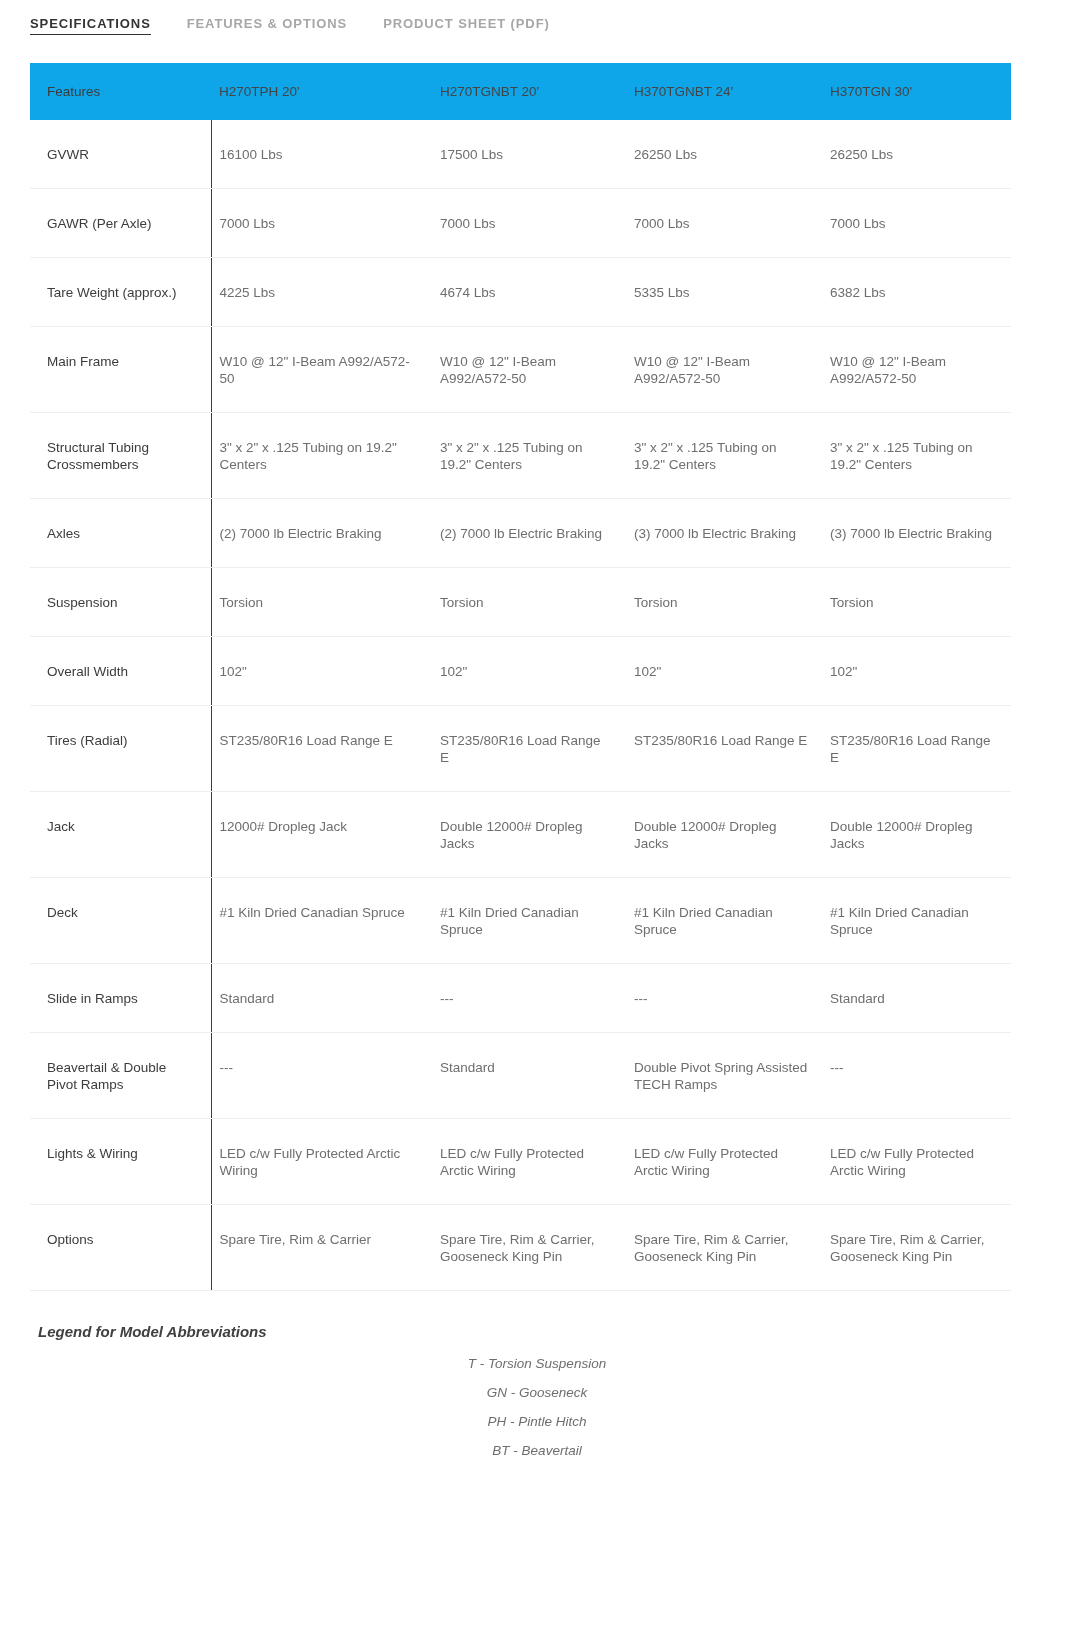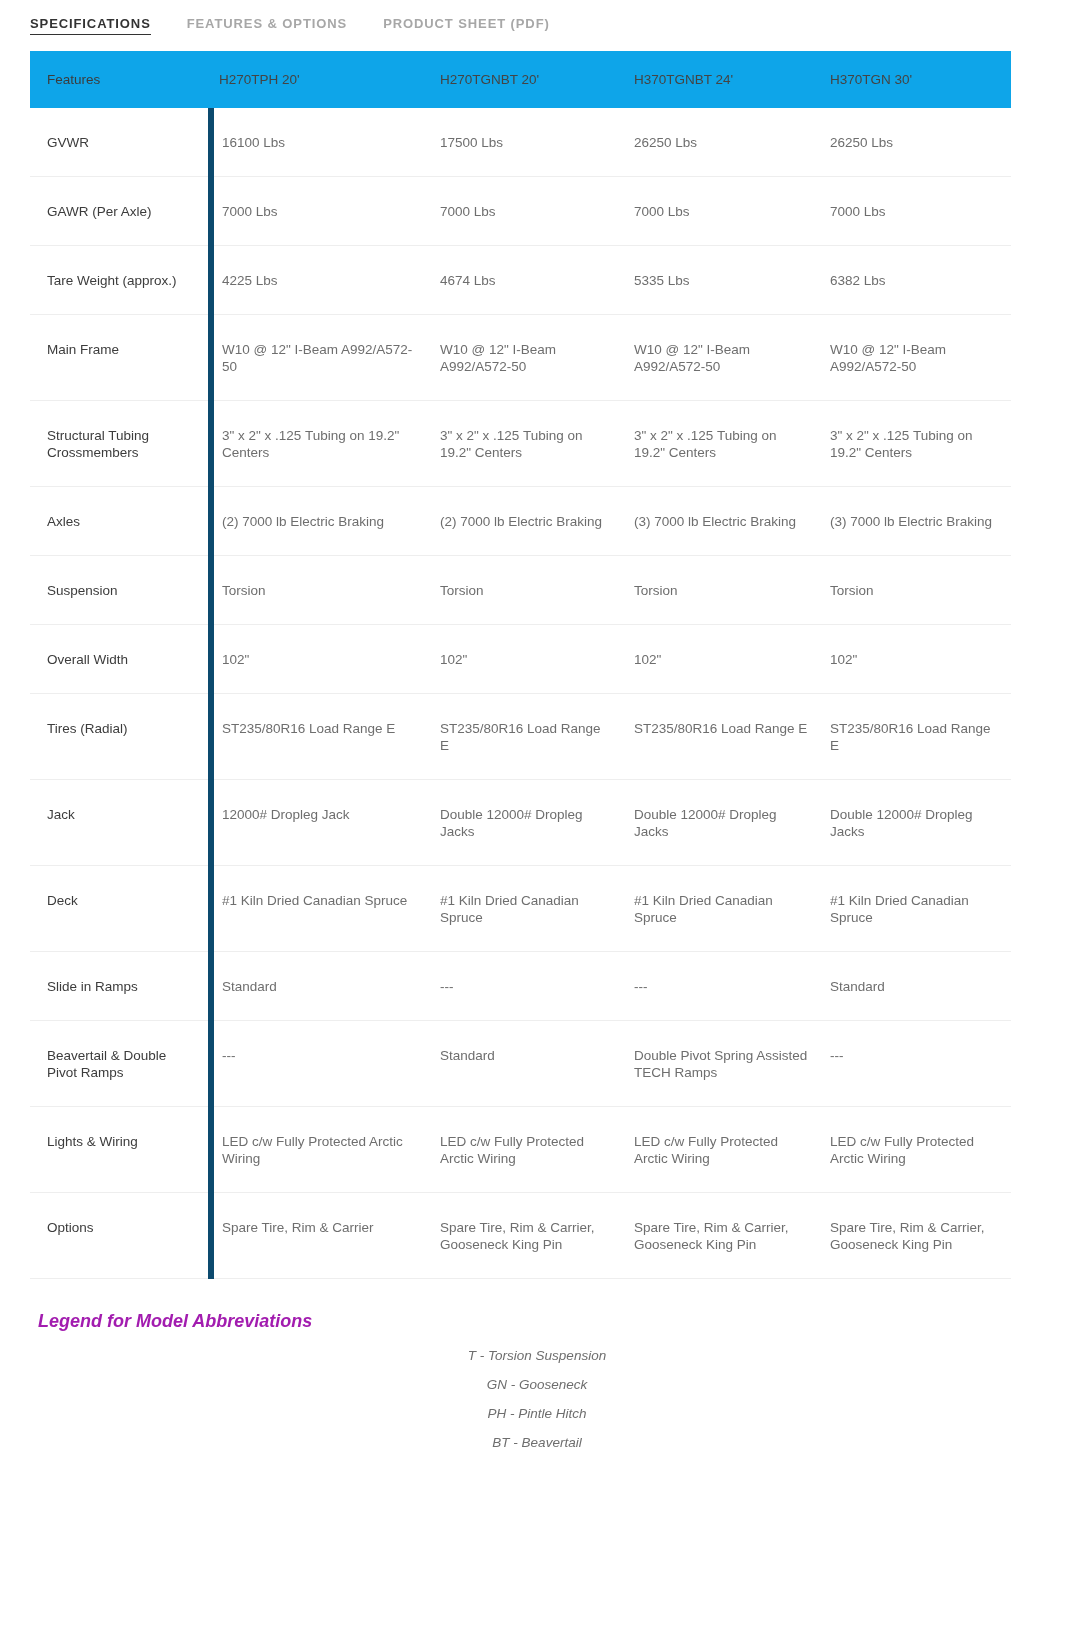--- a/index.html
+++ b/index.html
@@ -7,21 +7,21 @@
   body {
     width: 1066px;
     height: 1644px;
     font-family: "Liberation Sans", sans-serif;
     color: #404040;
     position: relative;
   }
   .page { padding: 16px 30px 0 30px; }
 
   
-  .tabs { display: flex; align-items: flex-start; margin-bottom: 16px; }
+  .tabs { display: flex; align-items: flex-start; margin-bottom: 28px; }
   .tab {
     display: inline-block;
     margin-right: 36px;
     font-size: 13px;
     font-weight: 700;
     letter-spacing: 0.9px;
     text-transform: uppercase;
     color: #a7a7a7;
     text-decoration: none;
     cursor: pointer;
@@ -58,31 +58,31 @@
   tbody td {
     font-size: 13.5px;
     line-height: 17px;
     padding: 26px 14px 25px 8px;
     vertical-align: top;
     border-bottom: 1px solid #eeeeee;
   }
   tbody td.feature-cell {
     color: #3c3c3c;
     padding-left: 17px;
-    border-right: 6px solid #0c4a6e;
+    border-right: 1px solid #0c4a6e;
   }
   tbody td.value-cell { color: #6e6e6e; }
 
   
   .legend { margin: 32px 0 0 8px; }
   .legend-title {
-    font-size: 18px;
+    font-size: 15px;
     font-weight: 700;
     font-style: italic;
-    color: #a21caf;
+    color: #404040;
     margin-bottom: 16px;
   }
   .legend-item {
     font-size: 13.5px;
     font-style: italic;
     color: #6e6e6e;
     margin-bottom: 14px;
     text-align: center;
   }
 </style>

